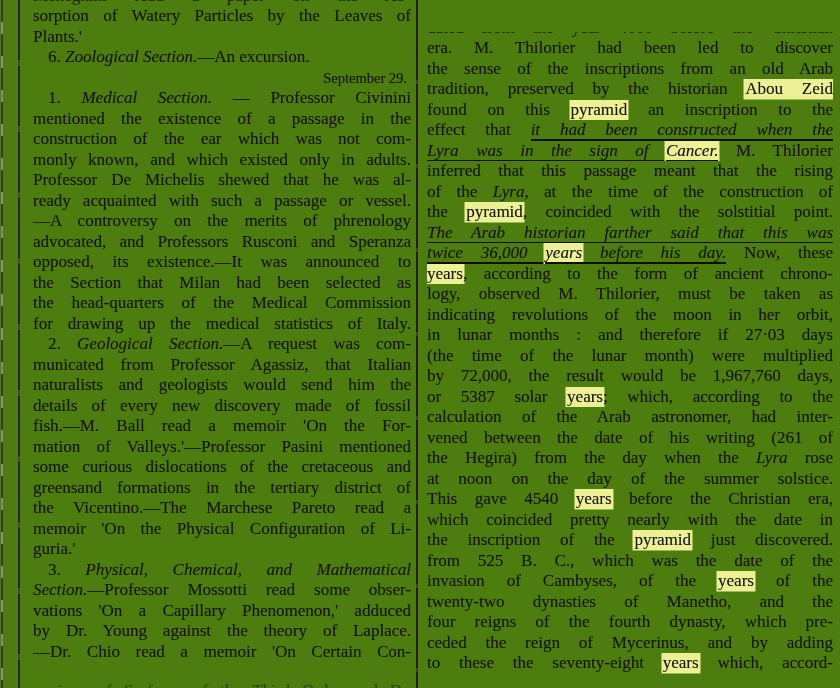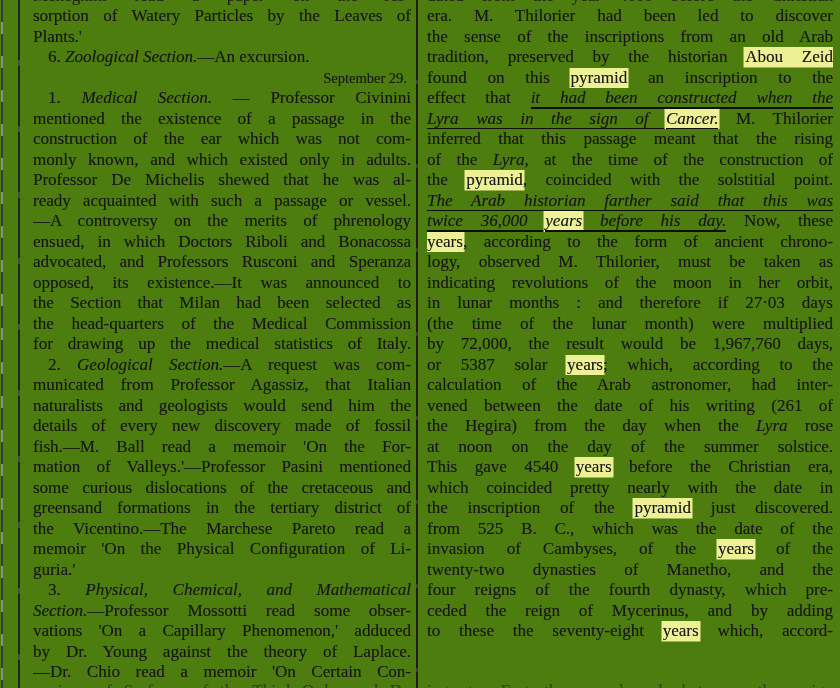--- a/index.html
+++ b/index.html
@@ -19,21 +19,21 @@
   .vrule.inner{left:18px;width:2px;
     background:repeating-linear-gradient(to bottom,#232323 0 60px,#4a4a46 60px 66px);}
   .vrule.mid{left:416px;width:2px;
     background:repeating-linear-gradient(to bottom,#1d1d1d 0 80px,#3c3c38 80px 84px);}
   .col{
     position:absolute;top:0;
     font-size:17px;line-height:20.5px;
     text-shadow:0.25px 0.25px 0 rgba(25,25,25,0.4);
   }
   .col.left{left:33px;width:378px;}
-  .col.right{left:427px;width:406px;}
+  .col.right{left:427px;width:406px;margin-top:32px;}
   .line{
     height:20.5px;overflow:hidden;
     text-align:justify;text-align-last:justify;
   }
   .line.nj{text-align:left;text-align-last:left;}
   .line.right{text-align:left;text-align-last:right;padding-right:4px;}
   .line.small{font-size:14.5px;}
   .line.ind{text-indent:15px;}
   .i{font-style:italic;}
   .hl{background:#eef096;box-shadow:0 0 0 1.5px #eef096;}
@@ -65,21 +65,20 @@
       <div class="line nj"><span>Plants.'</span></div>
       <div class="line ind nj"><span>6. </span><span class="i">Zoological Section.</span><span>—An excursion.</span></div>
       <div class="line right small"><span>September 29.</span></div>
       <div class="line ind"><span>1. </span><span class="i">Medical Section.</span><span> — Professor  Civinini</span></div>
       <div class="line"><span>mentioned the existence of a passage in the</span></div>
       <div class="line"><span>construction of the ear which was not com-</span></div>
       <div class="line"><span>monly known, and which existed only in adults.</span></div>
       <div class="line"><span>Professor De Michelis shewed that he was al-</span></div>
       <div class="line"><span>ready acquainted with such a passage or vessel.</span></div>
       <div class="line"><span>—A controversy on the merits of phrenology</span></div>
-      <div class="line"><span>ensued, in which Doctors Riboli and Bonacossa</span></div>
       <div class="line"><span>advocated, and Professors Rusconi and Speranza</span></div>
       <div class="line"><span>opposed, its existence.—It was announced to</span></div>
       <div class="line"><span>the Section that Milan had been selected as</span></div>
       <div class="line"><span>the head-quarters of the Medical Commission</span></div>
       <div class="line"><span>for drawing up the medical statistics of Italy.</span></div>
       <div class="line ind"><span>2. </span><span class="i">Geological Section.</span><span>—A request was com-</span></div>
       <div class="line"><span>municated from Professor Agassiz, that Italian</span></div>
       <div class="line"><span>naturalists and geologists would send him the</span></div>
       <div class="line"><span>details of every new discovery made of fossil</span></div>
       <div class="line"><span>fish.—M. Ball read a memoir 'On the For-</span></div>

